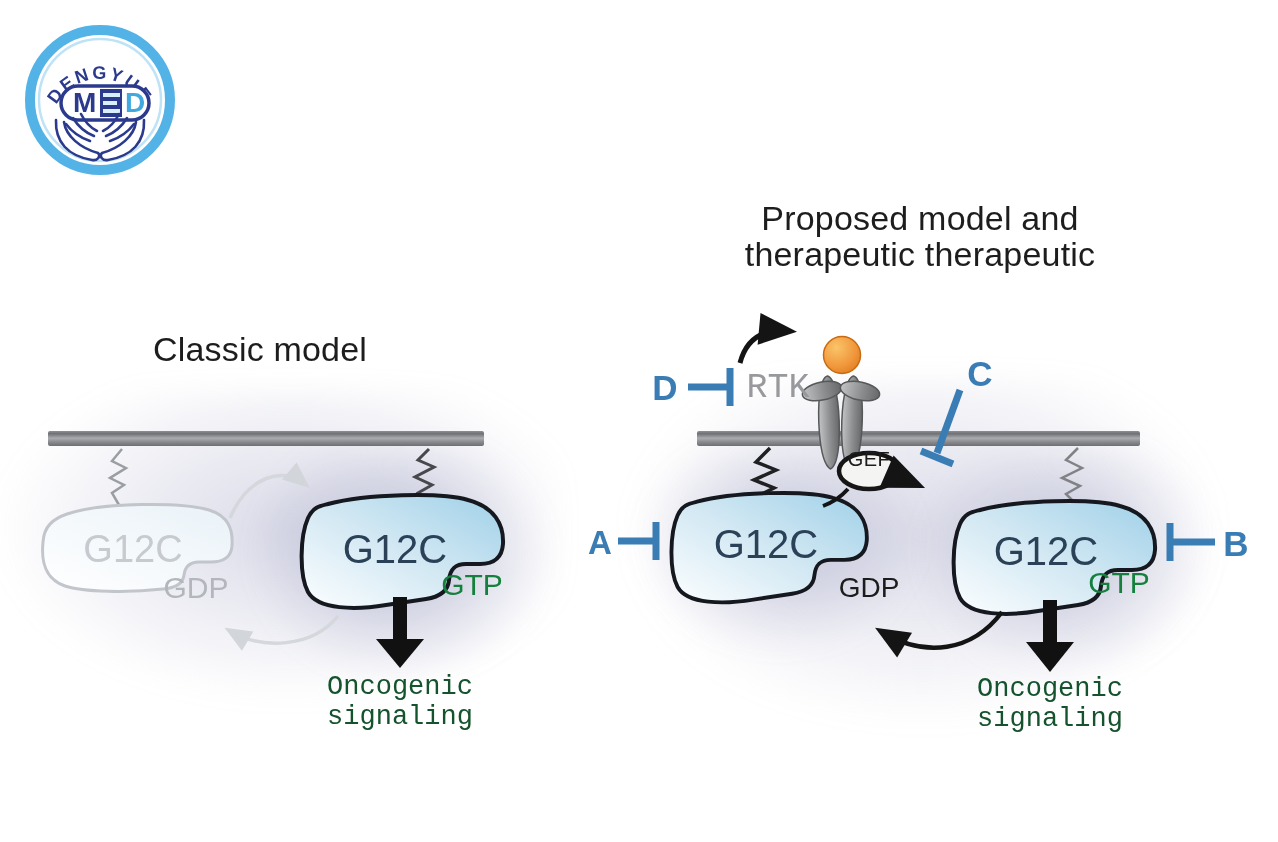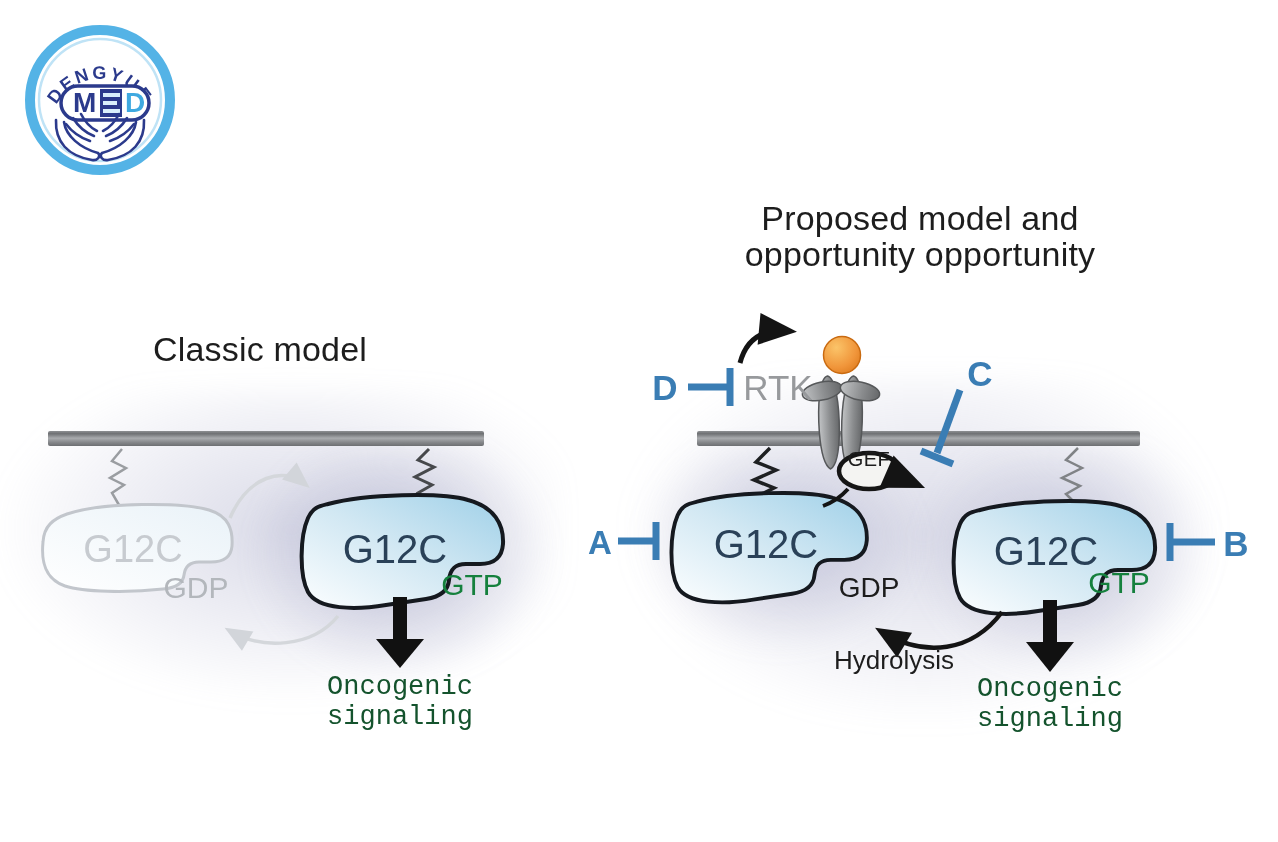--- a/index.html
+++ b/index.html
@@ -175,45 +175,44 @@
         <path d="M 51,96 Q 59,109 72,114"></path>
         <path d="M 59,92 Q 65,104 75,109"></path>
       </g>
     </g>
   </svg>
 
   <div class="lbl t-title" style="left:140px;top:330px;width:240px;">Classic model</div>
 
   <div class="lbl t-title" style="left:700px;top:200px;width:440px;">
     <span style="display:block;line-height:36px;">Proposed model and</span>
-    <span style="display:block;line-height:36px;">opportunity opportunity</span>
+    <span style="display:block;line-height:36px;">therapeutic therapeutic</span>
   </div>
 
   <div class="lbl t-protein-faded" style="left:63px;top:528px;width:140px;">G12C</div>
   <div class="lbl t-nuc-gray" style="left:146px;top:571px;width:100px;">GDP</div>
   <div class="lbl t-protein" style="left:325px;top:527px;width:140px;">G12C</div>
   <div class="lbl t-nuc-red" style="left:422px;top:568px;width:100px;">GTP</div>
   <div class="lbl t-out" style="left:300px;top:672px;width:200px;">
     <span style="display:block;line-height:30px;">Oncogenic</span>
     <span style="display:block;line-height:30px;">signaling</span>
   </div>
 
   <div class="lbl t-inh" style="left:635px;top:368px;width:60px;">D</div>
-  <div class="lbl t-rtk" style="left:732px;top:368px;width:92px;">RTK</div>
+  <div class="lbl t-rtk" style="left:732px;top:368px;width:92px;font-family:Liberation Mono, monospace;">RTK</div>
   <div class="lbl t-inh" style="left:950px;top:354px;width:60px;">C</div>
   <div class="lbl t-gef" style="left:839px;top:448px;width:60px;">GEF</div>
 
   <div class="lbl t-inh" style="left:570px;top:524px;width:60px;font-size:33px;">A</div>
   <div class="lbl t-protein" style="left:696px;top:522px;width:140px;">G12C</div>
   <div class="lbl t-nuc-black" style="left:819px;top:572px;width:100px;">GDP</div>
 
   <div class="lbl t-protein" style="left:976px;top:529px;width:140px;">G12C</div>
   <div class="lbl t-nuc-red" style="left:1069px;top:566px;width:100px;">GTP</div>
   <div class="lbl t-inh" style="left:1206px;top:524px;width:60px;">B</div>
 
-  <div class="lbl t-hyd" style="left:814px;top:645px;width:160px;">Hydrolysis</div>
 
   <div class="lbl t-out" style="left:950px;top:674px;width:200px;">
     <span style="display:block;line-height:30px;">Oncogenic</span>
     <span style="display:block;line-height:30px;">signaling</span>
   </div>
 
 </div>
 
 </body></html>

